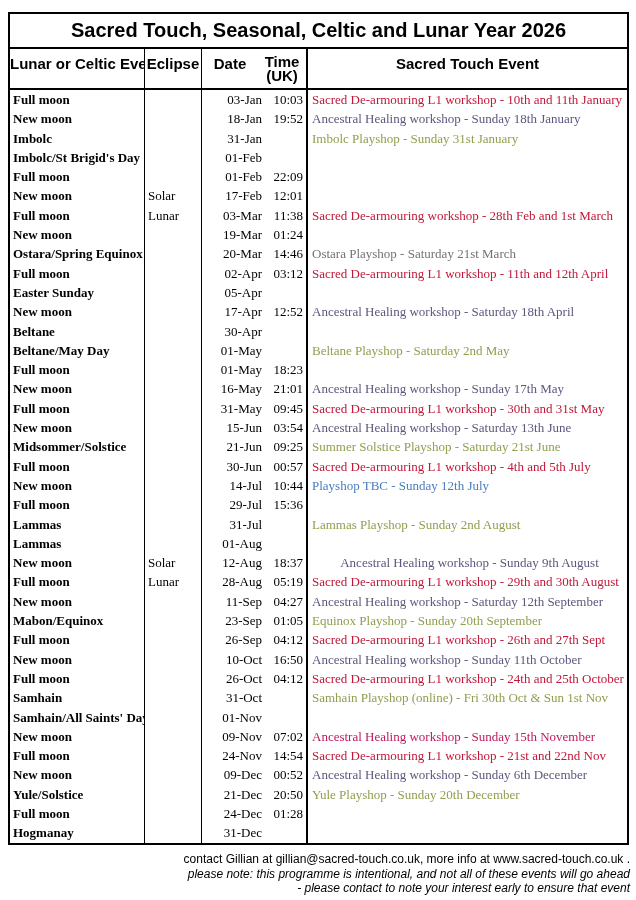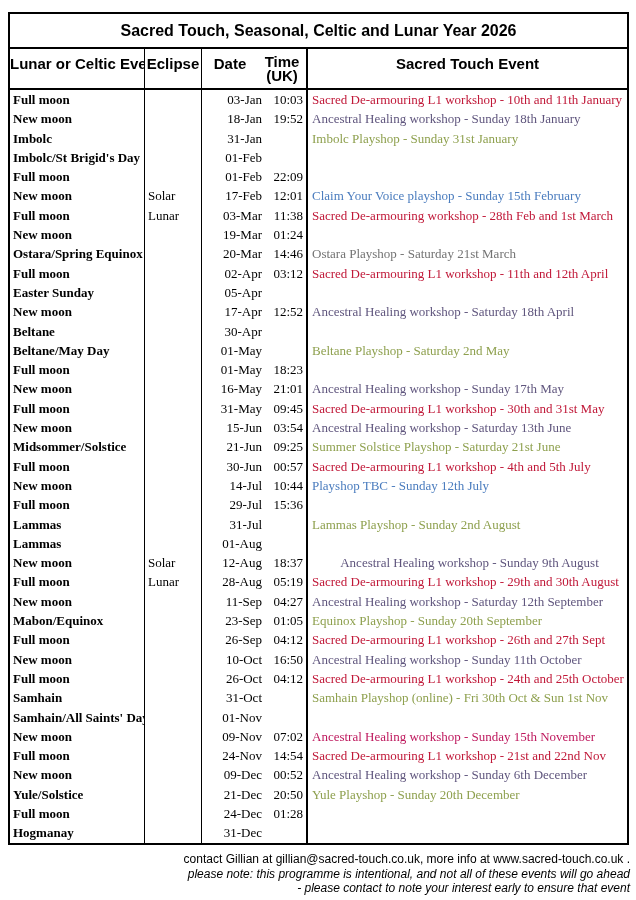--- a/index.html
+++ b/index.html
@@ -8,21 +8,21 @@
     font-family:"Liberation Sans","DejaVu Sans",sans-serif;
     color:#000;overflow:hidden;
   }
   .page{position:relative;width:636px;height:900px;background:#fff;}
   .sheet-table{
     position:absolute;left:8px;top:12px;width:621px;
     box-sizing:border-box;border:2.5px solid #000;background:#fff;
   }
   .title-row{
     height:33px;line-height:33px;text-align:center;
-    font-size:16px;font-weight:bold;
+    font-size:20px;font-weight:bold;
     border-bottom:2px solid #000;white-space:nowrap;overflow:hidden;
   }
   .header-row{
     display:flex;height:41px;border-bottom:2px solid #000;
     font-weight:bold;font-size:15px;box-sizing:border-box;
   }
   .cell{box-sizing:border-box;overflow:hidden;white-space:nowrap;}
   .c-event{width:135px;border-right:1.5px solid #000;}
   .c-eclipse{width:57px;border-right:1.5px solid #000;}
   .c-datetime{width:106px;border-right:2px solid #000;display:flex;}
@@ -113,21 +113,20 @@
           </div>
           <div class="cell c-touch"></div>
         </div>
         <div class="brow">
           <div class="cell c-event">New moon</div>
           <div class="cell c-eclipse">Solar</div>
           <div class="cell c-datetime">
             <span class="d">17-Feb</span>
             <span class="t">12:01</span>
           </div>
-          <div class="cell c-touch" style="color: rgb(74, 124, 190);">Claim Your Voice playshop - Sunday 15th February</div>
         </div>
         <div class="brow">
           <div class="cell c-event">Full moon</div>
           <div class="cell c-eclipse">Lunar</div>
           <div class="cell c-datetime">
             <span class="d">03-Mar</span>
             <span class="t">11:38</span>
           </div>
           <div class="cell c-touch" style="color: rgb(192, 24, 56);">Sacred De-armouring workshop - 28th Feb and 1st March</div>
         </div>

